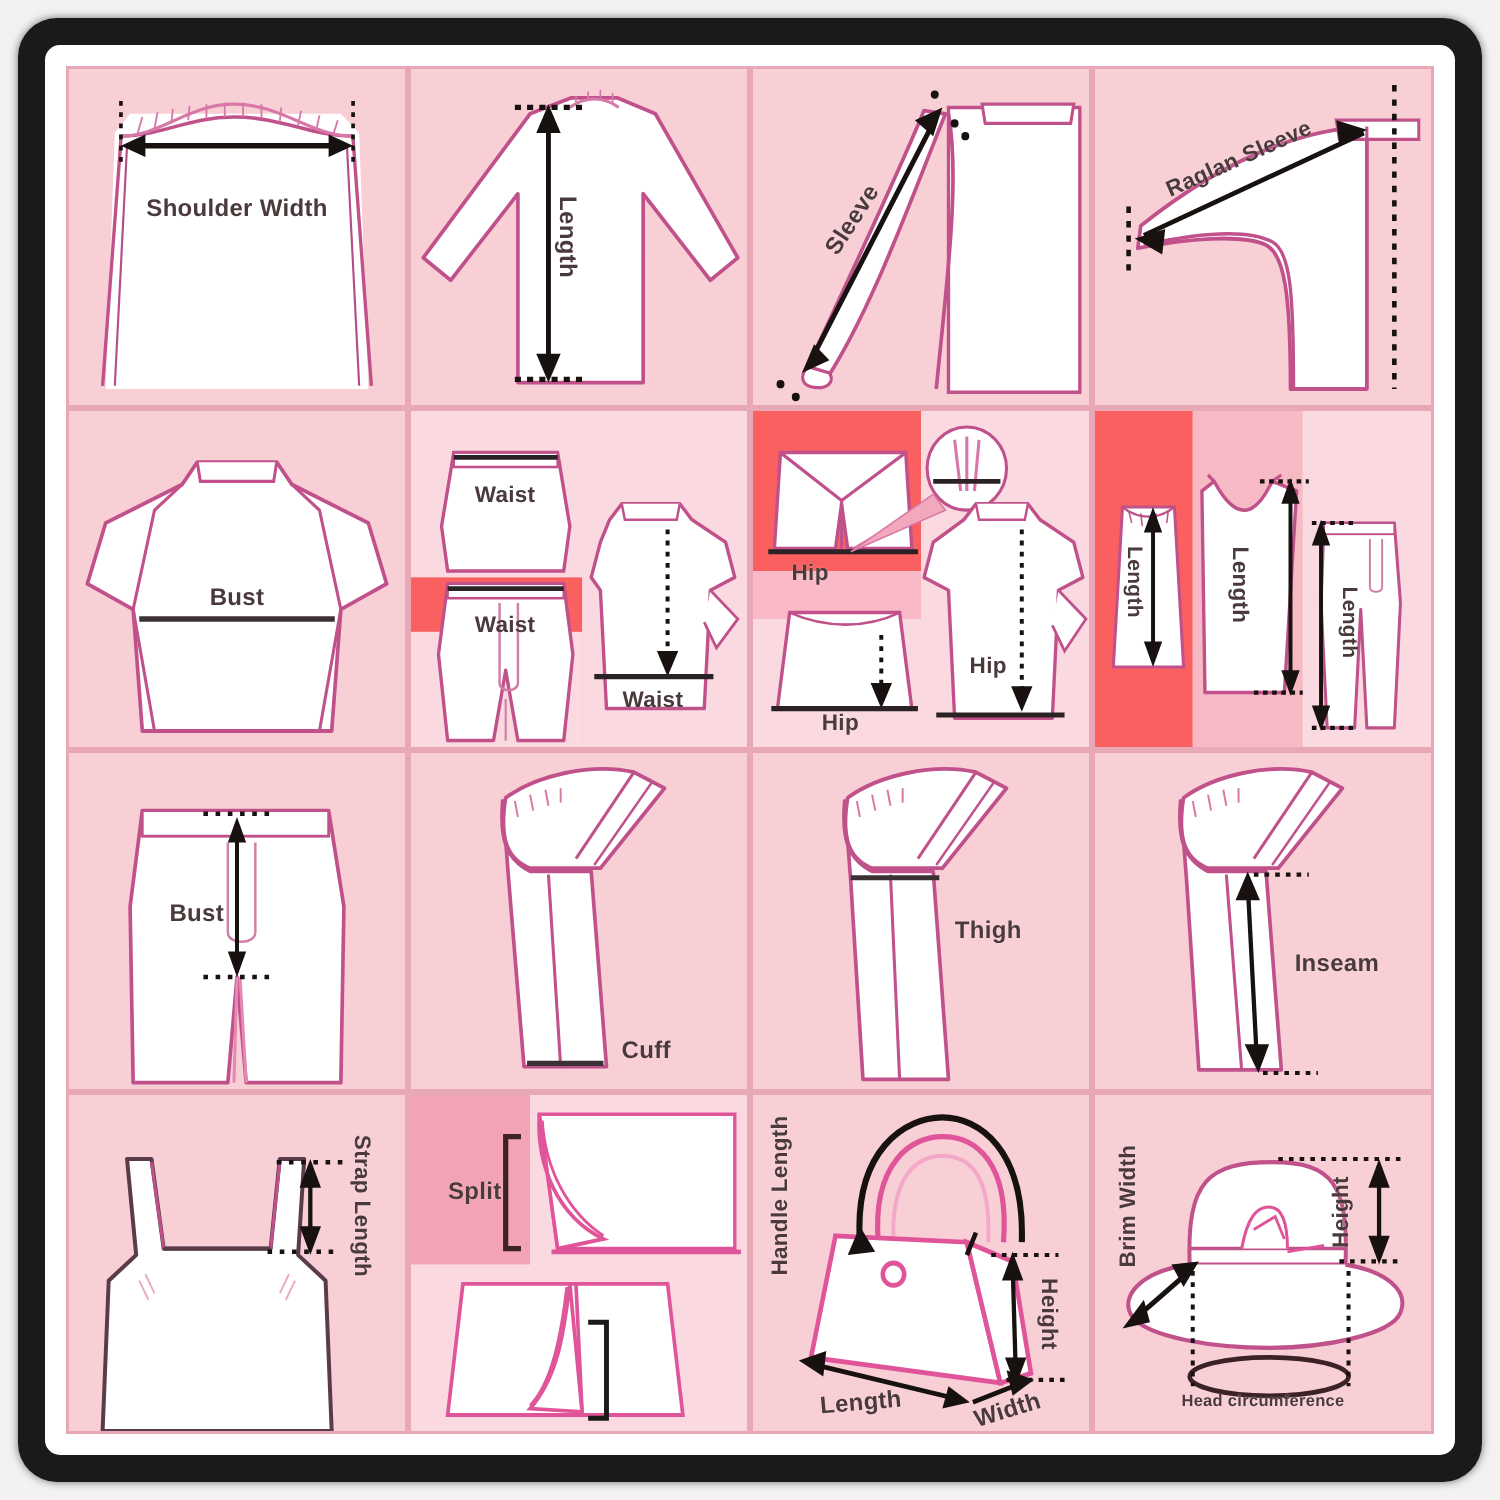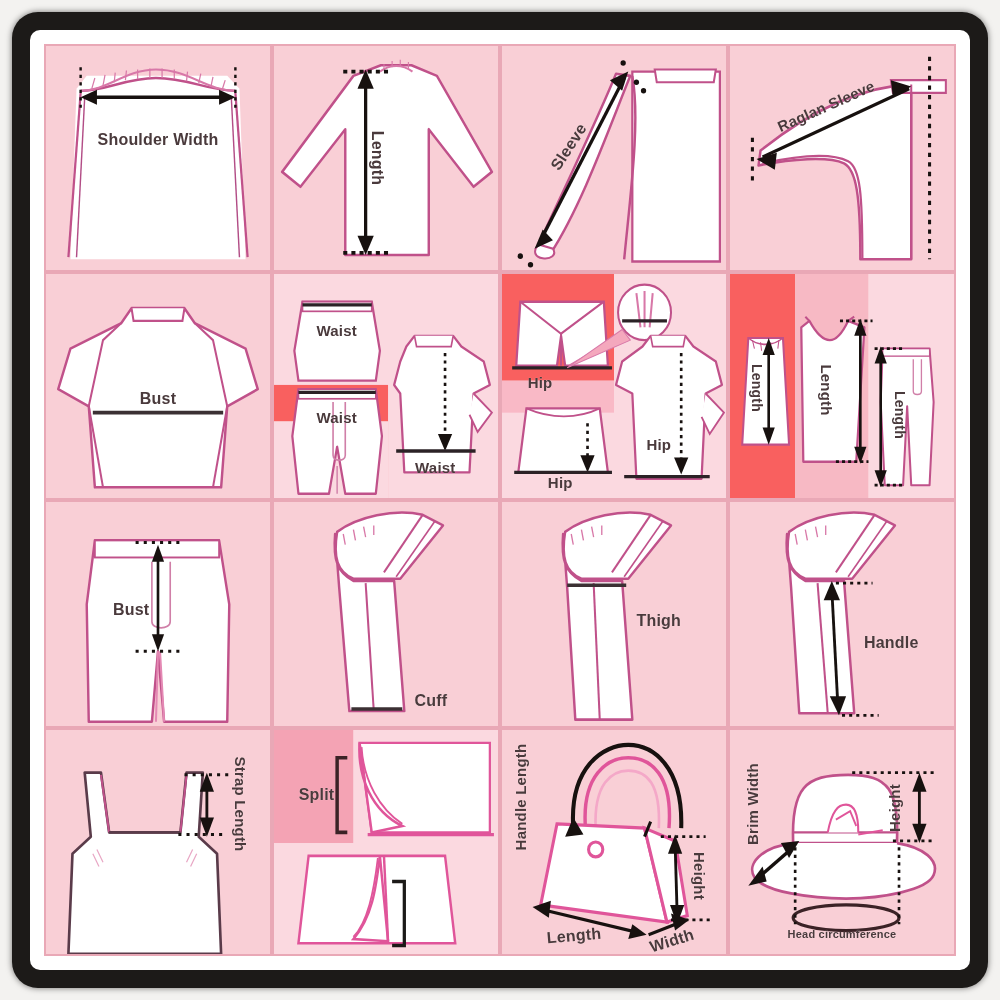--- a/index.html
+++ b/index.html
@@ -353,21 +353,21 @@
           </g>
           <path d="M86 76 L96 198" fill="none" stroke="#c0518a" stroke-width="2"></path>
           <line x1="100" y1="82" x2="106" y2="192" stroke="#17110f" stroke-width="2.8"></line>
           <path d="M100 74 L92 92 L108 92 Z" fill="#17110f"></path>
           <path d="M107 200 L98 182 L114 182 Z" fill="#17110f"></path>
           <g stroke="#17110f" stroke-width="2.6" stroke-dasharray="3 4">
             <line x1="104" y1="76" x2="140" y2="76"></line>
               <line x1="110" y1="200" x2="146" y2="200"></line>
           </g>
         </svg>
-        <span class="lbl" style="left:72%; top:63%; transform:translate(-50%,-50%); font-size:16px;">Handle</span>
+        <span class="lbl" style="left:72%; top:63%; transform:translate(-50%,-50%); font-size:16px;">Inseam</span>
       </div>
 
       <div class="cell">
         <svg viewBox="0 0 220 210" preserveAspectRatio="none">
           <path d="M38 40 L54 40 L62 96 L132 96 L138 40 L154 40 L150 100 L168 116 L172 210 L22 210 L26 116 L44 100 Z" fill="#ffffff" stroke="#5a3b4a" stroke-width="2.6" stroke-linejoin="round"></path>
           <path d="M54 42 L62 96" fill="none" stroke="#c0518a" stroke-width="2"></path>
           <path d="M138 42 L132 96" fill="none" stroke="#c0518a" stroke-width="2"></path>
           <path d="M62 96 L132 96" fill="none" stroke="#5a3b4a" stroke-width="2.4"></path>
           <g stroke="#e8a6c4" stroke-width="1.2">
             <line x1="50" y1="112" x2="56" y2="124"></line>

